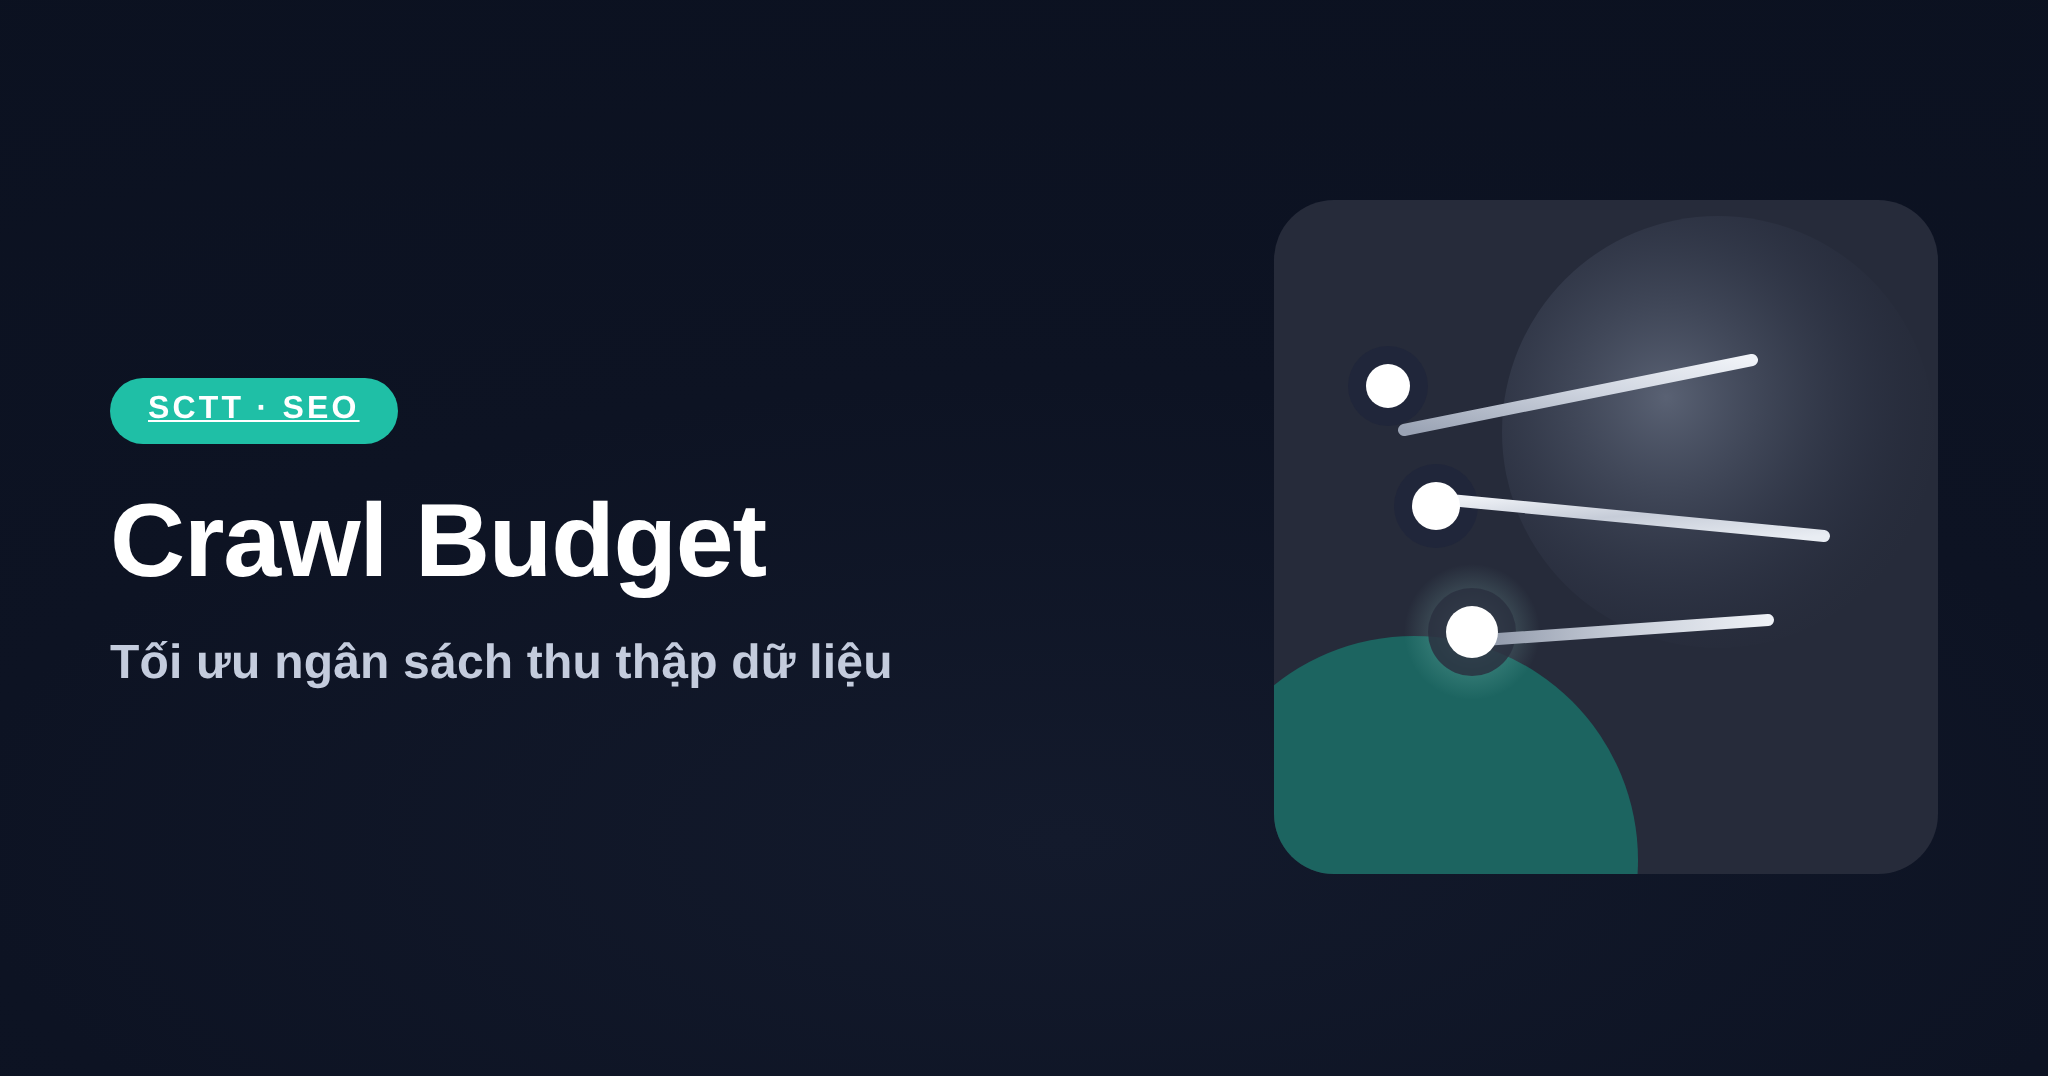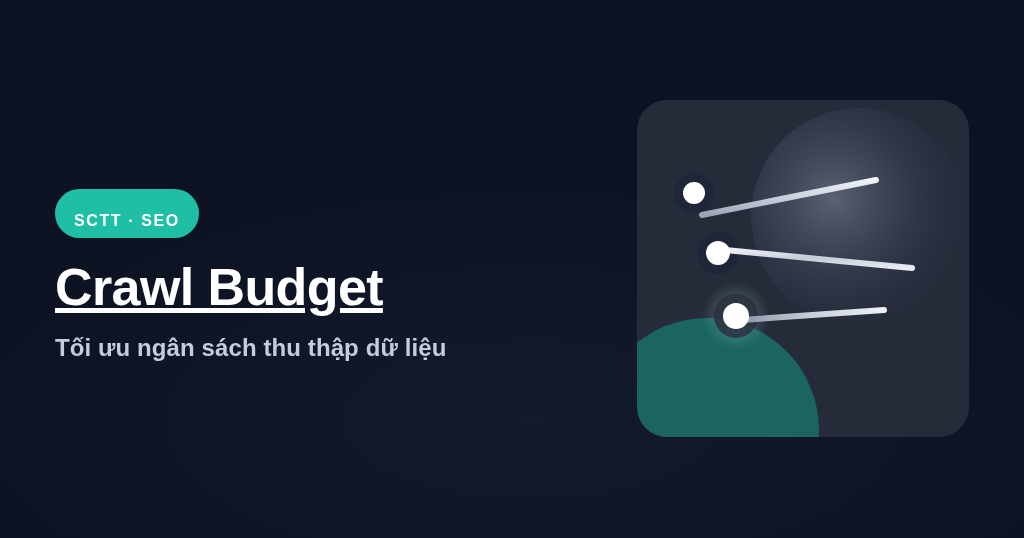--- a/index.html
+++ b/index.html
@@ -33,35 +33,35 @@
     width: 520px;
   }
 
   #badge {
     display: inline-block;
     background: #1fbfa6;
     color: #ffffff;
     font-size: 16px;
     font-weight: bold;
     letter-spacing: 1.6px;
-    padding: 24px 19px 9px 19px;
+    padding: 8px 19px 9px 19px;
     border-radius: 999px;
     line-height: 1;
     white-space: nowrap;
+    text-decoration: underline;
   }
 
   #title {
     margin: 22px 0 0 0;
     color: #ffffff;
     font-size: 52px;
     font-weight: bold;
     letter-spacing: -0.6px;
     line-height: 1.05;
     white-space: nowrap;
-    text-decoration: underline;
   }
 
   #subtitle {
     margin: 17px 0 0 0;
     color: #c4ccdd;
     font-size: 24px;
     font-weight: bold;
     line-height: 1.3;
     letter-spacing: 0.1px;
     white-space: nowrap;

